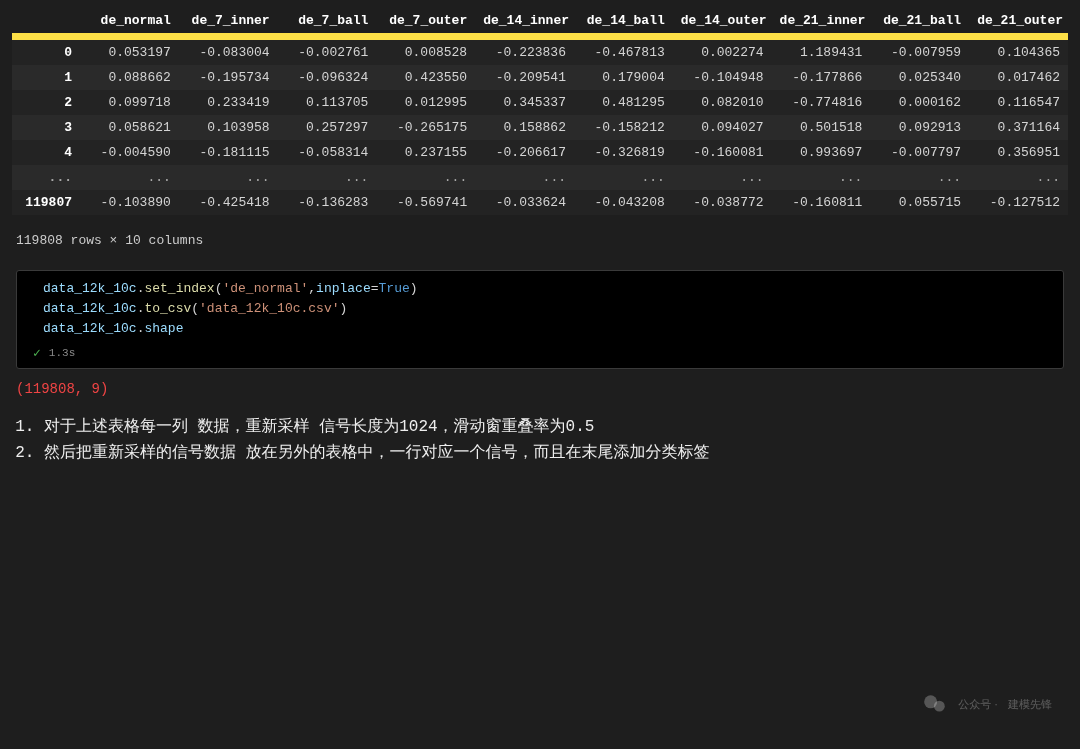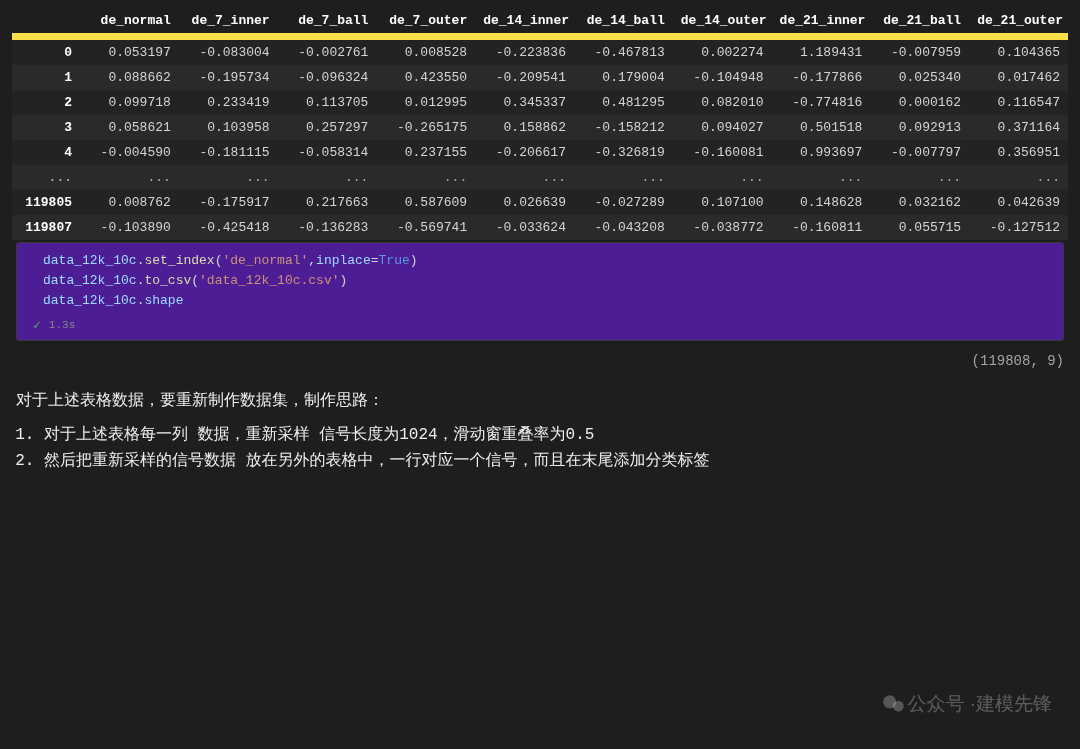--- a/index.html
+++ b/index.html
@@ -37,21 +37,21 @@
   }
   table.df tbody tr:nth-child(even) { background: #2a2a2a; }
   table.df tbody tr:nth-child(odd)  { background: #232323; }
   table.df tr.ellipsis td { color: #aaa; }
   .shape-note {
     margin: 18px 4px 22px 4px;
     color: #ccc;
     font-size: 13px;
   }
   .code-cell {
-    background: #4c1d95;
+    background: #000000;
     border: 1px solid #3a3a3a;
     border-radius: 3px;
     margin: 2px 4px 8px 4px;
     padding: 8px 10px 6px 26px;
     position: relative;
     line-height: 1.55;
     font-size: 13px;
   }
   .code-cell pre { white-space: pre; font-family: inherit; }
   .tk-obj   { color: #9cdcfe; }
@@ -69,45 +69,44 @@
     color: #888;
     font-size: 11px;
   }
   .check {
     color: #4caf50;
     font-size: 13px;
     line-height: 1;
   }
   .output {
     margin: 12px 4px 18px 4px;
-    color: #a3a3a3;
+    color: #ef4444;
     font-size: 14px;
-    text-align: right;
   }
   .narrative {
     margin: 14px 4px 4px 4px;
     color: #eee;
     font-size: 16px;
     line-height: 1.6;
     font-family: "Microsoft YaHei", "PingFang SC", sans-serif;
   }
   .narrative ol {
     margin: 10px 0 13px 28px;
     font-family: Liberation Mono, monospace;
   }
   .watermark {
     position: absolute;
     right: 28px;
     bottom: 32px;
     color: rgba(255,255,255,0.28);
-    font-size: 19px;
+    font-size: 11px;
     font-family: "Microsoft YaHei", "PingFang SC", sans-serif;
     display: flex;
     align-items: center;
-    gap: 0;
+    gap: 10px;
     pointer-events: none;
   }
   .watermark .wm-icon {
     width: 26px; height: 26px;
     fill: rgba(255,255,255,0.25);
   }
 </style>
 </head>
 <body>
 
@@ -203,63 +202,50 @@
           <td>...</td>
           <td>...</td>
           <td>...</td>
           <td>...</td>
           <td>...</td>
           <td>...</td>
           <td>...</td>
           <td>...</td>
         </tr>
         <tr>
-          <td class="idx">119805</td>
-          <td>0.008762</td>
-          <td>-0.175917</td>
-          <td>0.217663</td>
-          <td>0.587609</td>
-          <td>0.026639</td>
-          <td>-0.027289</td>
-          <td>0.107100</td>
-          <td>0.148628</td>
-          <td>0.032162</td>
-          <td>0.042639</td>
-        </tr>
-        <tr>
           <td class="idx">119807</td>
           <td>-0.103890</td>
           <td>-0.425418</td>
           <td>-0.136283</td>
           <td>-0.569741</td>
           <td>-0.033624</td>
           <td>-0.043208</td>
           <td>-0.038772</td>
           <td>-0.160811</td>
           <td>0.055715</td>
           <td>-0.127512</td>
         </tr>
       </tbody>
   </table>
 
+  <div class="shape-note">119808 rows × 10 columns</div>
 
   <div class="code-cell">
     <pre><span class="tk-obj">data_12k_10c</span><span class="tk-punc">.</span><span class="tk-func">set_index</span><span class="tk-punc">(</span><span class="tk-str">'de_normal'</span><span class="tk-punc">,</span><span class="tk-arg">inplace</span><span class="tk-punc">=</span><span class="tk-kw">True</span><span class="tk-punc">)</span>
 <span class="tk-obj">data_12k_10c</span><span class="tk-punc">.</span><span class="tk-func">to_csv</span><span class="tk-punc">(</span><span class="tk-str">'data_12k_10c.csv'</span><span class="tk-punc">)</span>
 <span class="tk-obj">data_12k_10c</span><span class="tk-punc">.</span><span class="tk-arg">shape</span></pre>
     <div class="exec-row">
       <span class="check">✓</span>
       <span>1.3s</span>
     </div>
   </div>
 
   <div class="output">(119808, 9)</div>
 
   <div class="narrative">
-    <div>对于上述表格数据，要重新制作数据集，制作思路：</div>
     <ol>
       <li>对于上述表格每一列 数据，重新采样 信号长度为1024，滑动窗重叠率为0.5</li>
       <li>然后把重新采样的信号数据 放在另外的表格中，一行对应一个信号，而且在末尾添加分类标签</li>
     </ol>
   </div>
 
 </div>
 
 <div class="watermark">
   <svg class="wm-icon" viewBox="0 0 24 24">

